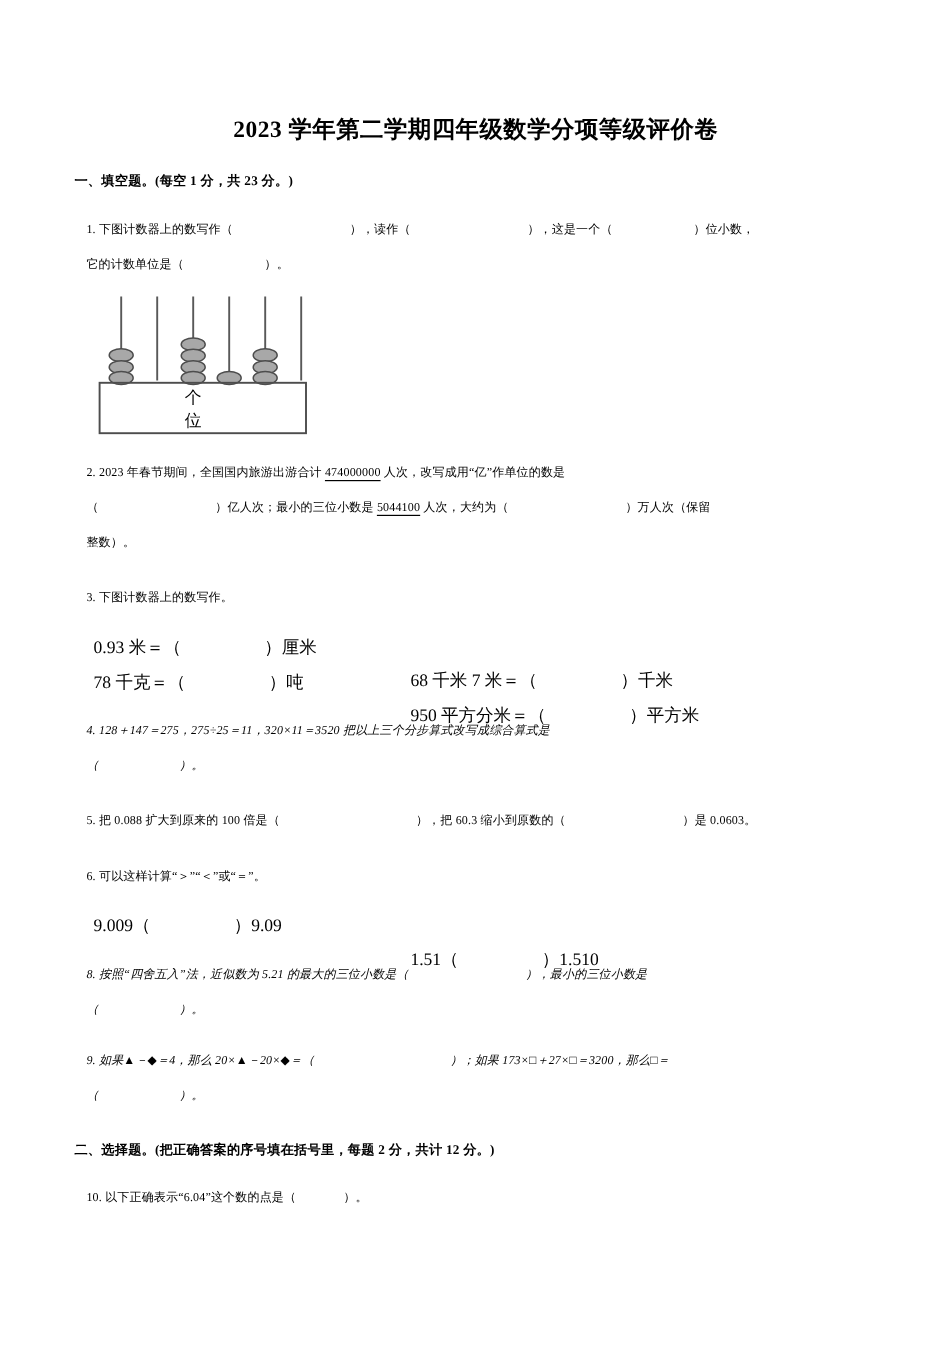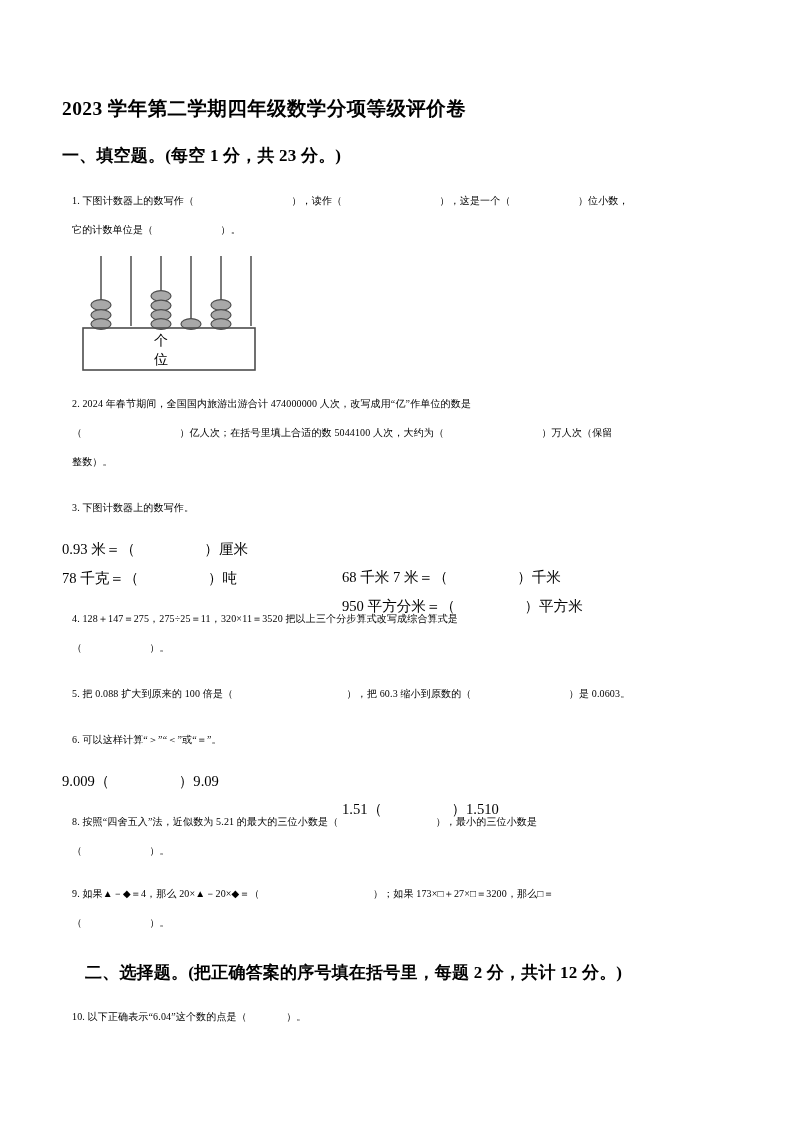--- a/index.html
+++ b/index.html
@@ -17,62 +17,64 @@
     overflow: hidden;
   }
   .page {
     position: absolute;
     left: 0; top: 0;
     width: 793px;
     height: 1122px;
     padding: 0 62px;
   }
   .doc-title {
+    text-align: center;
     font-size: 19.5px;
     font-weight: bold;
     letter-spacing: 0.4px;
     margin: 0;
     padding-top: 96px;
     line-height: 1.3;
   }
   .section-heading {
-    font-size: 17px;
+    font-size: 11px;
     font-weight: bold;
     letter-spacing: 0.2px;
     margin: 0;
     line-height: 1.5;
   }
   .sec1 { padding-top: 22px; }
-  .sec2 { padding-top: 13px; margin-left: 23px; }
+  .sec2 { padding-top: 13px; }
   .q {
     font-size: 10px;
     line-height: 29px;
     margin: 10px;
     padding-top: 7px;
     letter-spacing: 0.15px;
     text-align: left;
   }
-  .q-tight { padding-top: 4px; }
+  .q-tight { padding-top: 4px; font-style: italic; }
   .ul {
+    text-decoration: underline;
     text-underline-offset: 2.5px;
   }
   .blank-sm { display: inline-block; width: 34px; }
   .blank-md { display: inline-block; width: 62px; }
   .blank-lg { display: inline-block; width: 92px; }
   .blank-xl { display: inline-block; width: 108px; }
 
   
   .row {
     font-size: 14.6px;
     line-height: 29px;
     padding-top: 3px;
     position: relative;
     height: 29px;
   }
-  .cellA { position: absolute; left: 0; }
+  .cellA { position: absolute; left: 16px; }
   .cellB { position: absolute; left: 280px; margin-top: 28px; }
 
   
   .abacus-wrap {
     position: relative;
     width: 190px;
     height: 118px;
     margin: 10px 0 4px 11px;
   }
   .abacus-wrap svg { display: block; }
@@ -132,27 +134,27 @@
 
       <rect x="10" y="74" width="172" height="42" fill="none" stroke="#4d4d4d" stroke-width="1.6"></rect>
 
       <text x="88" y="91" font-family="Liberation Serif, DejaVu Serif, serif" font-size="14" fill="#000" text-anchor="middle">个</text>
       <text x="88" y="110" font-family="Liberation Serif, DejaVu Serif, serif" font-size="14" fill="#000" text-anchor="middle">位</text>
     </svg>
   </div>
 
   <div class="q">
     <span>2.</span>
-    <span>2024 年春节期间，全国国内旅游出游合计</span>
+    <span>2023 年春节期间，全国国内旅游出游合计</span>
     <span class="ul">474000000</span>
     <span>人次，改写成用“亿”作单位的数是</span>
     <br>
     <span>（</span>
     <span class="blank-lg"></span>
-    <span>）亿人次；在括号里填上合适的数</span>
+    <span>）亿人次；最小的三位小数是</span>
     <span class="ul">5044100</span>
     <span>人次，大约为（</span>
     <span class="blank-lg"></span>
     <span>）万人次（保留</span>
     <br>
     <span>整数）。</span>
   </div>
 
   <div class="q">
     <span>3.</span>

